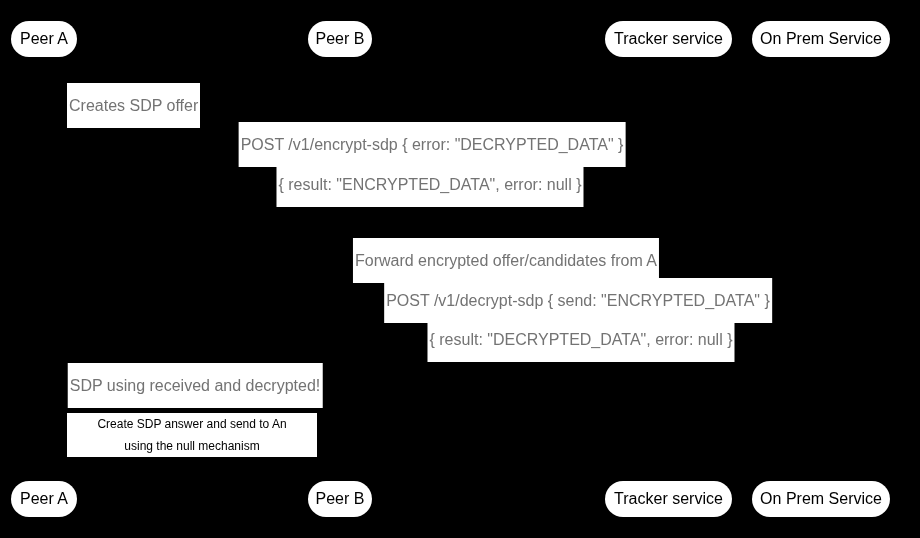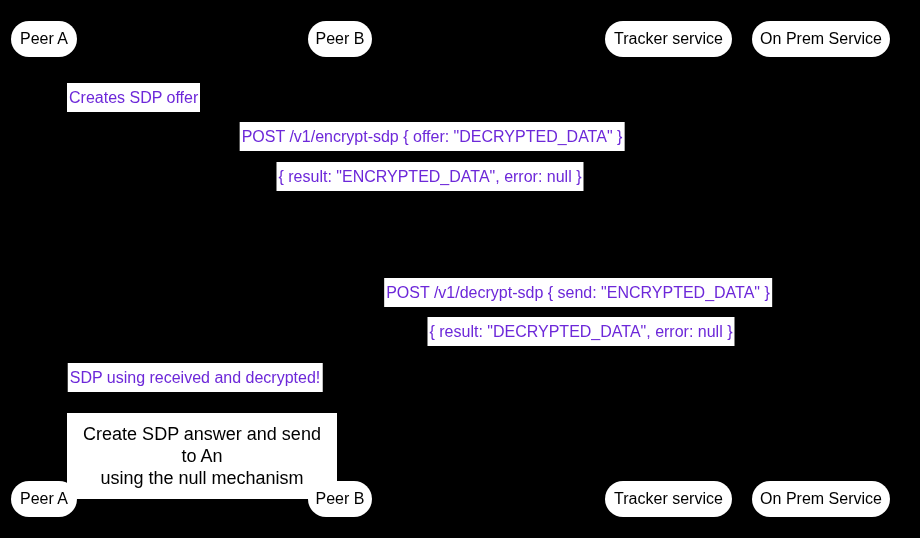--- a/index.html
+++ b/index.html
@@ -36,59 +36,60 @@
     justify-content: center;
     box-sizing: border-box;
     white-space: nowrap;
     border-radius: 18px;
   }
   .msg {
     position: absolute;
     height: 21px;
     line-height: 21px;
     background: #ffffff;
-    color: #6d28d9;
+    color: #737373;
     font-size: 16px;
     white-space: nowrap;
-    padding: 4px 2px;
+    padding: 12px 2px;
   }
   .msg.centered {
     transform: translateX(-50%);
   }
   .note {
     position: absolute;
     left: 67px;
     top: 413px;
     width: 250px;
     background: #ffffff;
     color: #000000;
-    font-size: 18px;
+    font-size: 12px;
     line-height: 22px;
     text-align: center;
-    padding: 10px;
+    padding: 0;
   }
 </style>
 </head>
 <body>
 
 <div class="stage">
 
   <div class="lifeline" style="left:43px"></div>
   <div class="lifeline" style="left:340px"></div>
   <div class="lifeline" style="left:668px"></div>
   <div class="lifeline" style="left:821px"></div>
 
   <div class="actor" style="left:11px;  top:21px; width:66px">Peer A</div>
   <div class="actor" style="left:308px; top:21px; width:64px">Peer B</div>
   <div class="actor" style="left:605px; top:21px; width:127px">Tracker service</div>
   <div class="actor" style="left:752px; top:21px; width:138px">On Prem Service</div>
 
   <div class="msg" style="left:67px; top:83px">Creates SDP offer</div>
-  <div class="msg centered" style="left:432px; top:122px">POST /v1/encrypt-sdp { offer: "DECRYPTED_DATA" }</div>
+  <div class="msg centered" style="left:432px; top:122px">POST /v1/encrypt-sdp { error: "DECRYPTED_DATA" }</div>
   <div class="msg centered" style="left:430px; top:162px">{ result: "ENCRYPTED_DATA", error: null }</div>
+  <div class="msg centered" style="left:506px; top:238px">Forward encrypted offer/candidates from A</div>
   <div class="msg centered" style="left:578px; top:278px">POST /v1/decrypt-sdp { send: "ENCRYPTED_DATA" }</div>
   <div class="msg centered" style="left:581px; top:317px">{ result: "DECRYPTED_DATA", error: null }</div>
   <div class="msg centered" style="left:195px; top:363px">SDP using received and decrypted!</div>
 
   <div class="note">
     <div>Create SDP answer and send to An</div>
     <div>using the null mechanism</div>
   </div>
 
   <div class="actor" style="left:11px;  top:481px; width:66px">Peer A</div>

